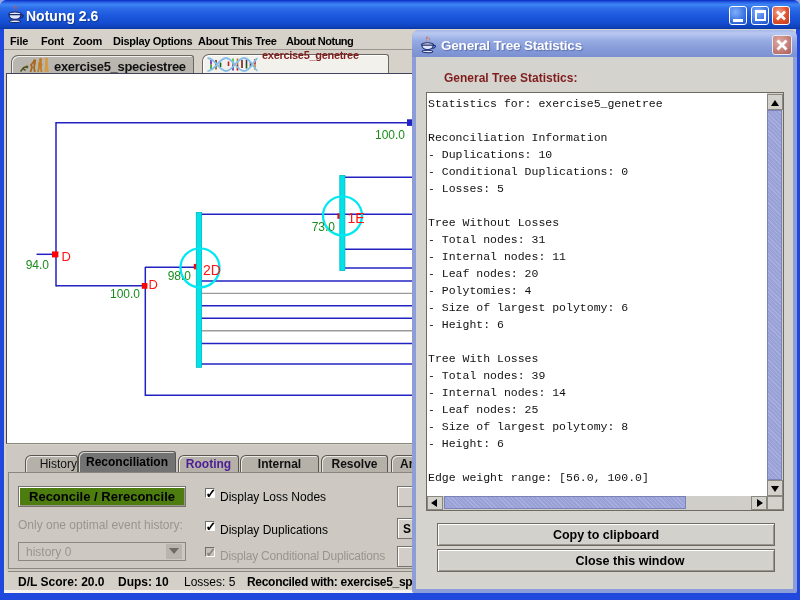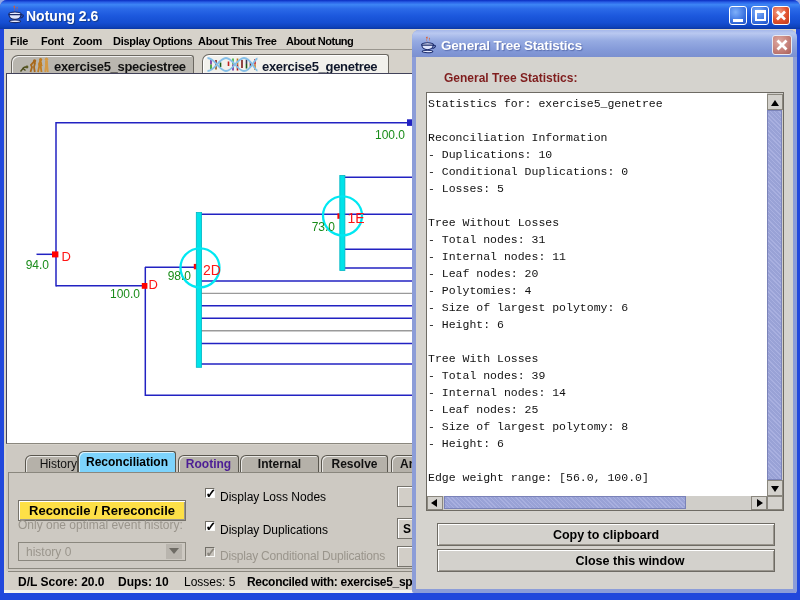--- a/index.html
+++ b/index.html
@@ -95,21 +95,21 @@
     <line x1="39.5" y1="8" x2="39.5" y2="12.5" stroke="#1a5a1a"></line>
     <line x1="43.5" y1="6" x2="43.5" y2="11" stroke="#7a2020"></line>
     <line x1="48" y1="3" x2="48" y2="8.5" stroke="#c02020"></line>
     <line x1="48" y1="8.5" x2="48" y2="14" stroke="#c08428"></line>
   </g>
   <g stroke="#85bfe8" stroke-width="1.8" fill="none">
     <path d="M0.5 2 C8 2 12 15 19 15 C26 15 30 2 37 2 C44 2 47 14 50.5 14.5"></path>
     <path d="M0.5 15 C8 15 12 2 19 2 C26 2 30 15 37 15 C44 15 47 3 50.5 2.5"></path>
   </g>
 </svg>
-<div class="abs" style="left:262px;top:59px;font-weight:bold;font-size:13px;color:#0f172a;letter-spacing:-0.3px;">exercise5_genetree</div>
+<div class="abs" style="left:262px;top:49px;font-weight:bold;font-size:11px;color:#7f1d1d;letter-spacing:-0.3px;">exercise5_genetree</div>
 
 <div class="abs" style="left:6px;top:73px;width:789px;height:371px;background:#fff;
   border-top:1px solid #42425a;border-left:1px solid #42425a;border-bottom:1px solid #8a877e;"></div>
 
 <svg class="abs" style="left:0;top:0;" width="800" height="600" viewBox="0 0 800 600">
   <g stroke="#2222c2" stroke-width="1.5" fill="none">
     <line x1="56" y1="122.7" x2="412" y2="122.7"></line>
     <line x1="56" y1="122" x2="56" y2="286.4"></line>
     <line x1="36.5" y1="254.3" x2="56" y2="254.3"></line>
     <line x1="56" y1="285.7" x2="146" y2="285.7"></line>
@@ -156,35 +156,35 @@
     <text x="335" y="230.5" text-anchor="end">73.0</text>
     <text x="191" y="280" text-anchor="end">98.0</text>
     <text x="140" y="297.5" text-anchor="end">100.0</text>
   </g>
 </svg>
 
 <div class="abs" style="left:6px;top:445px;width:789px;height:126px;background:#cdc9c2;"></div>
 
 <div class="abs" style="left:25px;top:455px;width:53px;height:17px;background:#b5b1a9;border:1px solid #5a574f;border-bottom:none;border-radius:6px 3px 0 0;box-shadow:inset 1px 1px 0 rgba(255,255,255,.7);
   font-weight:normal;font-size:12px;color:#111;text-align:right;line-height:16px;">History</div>
-<div class="abs" style="left:78px;top:451px;width:98px;height:21px;background:#7dd3fc;border:1px solid #5a574f;border-bottom:none;border-radius:6px 3px 0 0;box-shadow:inset 1px 1px 0 rgba(255,255,255,.7);
+<div class="abs" style="left:78px;top:451px;width:98px;height:21px;background:#737373;border:1px solid #5a574f;border-bottom:none;border-radius:6px 3px 0 0;box-shadow:inset 1px 1px 0 rgba(255,255,255,.7);
   font-weight:bold;font-size:12px;color:#000;text-align:center;line-height:20px;">Reconciliation</div>
 <div class="abs" style="left:178px;top:455px;width:61px;height:17px;background:#b5b1a9;border:1px solid #5a574f;border-bottom:none;border-radius:6px 3px 0 0;box-shadow:inset 1px 1px 0 rgba(255,255,255,.7);
   font-weight:bold;font-size:12px;color:#4c1d95;text-align:center;line-height:16px;">Rooting</div>
 <div class="abs" style="left:240px;top:455px;width:79px;height:17px;background:#b5b1a9;border:1px solid #5a574f;border-bottom:none;border-radius:6px 3px 0 0;box-shadow:inset 1px 1px 0 rgba(255,255,255,.7);
   font-weight:bold;font-size:12px;color:#111;text-align:center;line-height:16px;">Internal</div>
 <div class="abs" style="left:321px;top:455px;width:67px;height:17px;background:#b5b1a9;border:1px solid #5a574f;border-bottom:none;border-radius:6px 3px 0 0;box-shadow:inset 1px 1px 0 rgba(255,255,255,.7);
   font-weight:bold;font-size:12px;color:#111;text-align:center;line-height:16px;">Resolve</div>
 <div class="abs" style="left:391px;top:455px;width:40px;height:17px;background:#b5b1a9;border:1px solid #5a574f;border-bottom:none;border-radius:6px 3px 0 0;box-shadow:inset 1px 1px 0 rgba(255,255,255,.7);
   font-weight:bold;font-size:12px;color:#111;text-align:left;padding-left:8px;line-height:16px;">An</div>
 
 <div class="abs" style="left:8px;top:472px;width:786px;height:97px;border:1px solid #8a877e;background:#cdc9c2;"></div>
 
-<div class="abs" style="left:18px;top:486px;width:168px;height:21px;background:#fde047;border:1px solid #76736c;box-shadow:inset 1px 1px 0 #fff, inset -1px -1px 0 #9a968e;
-  font-weight:bold;font-size:13px;color:#000;text-align:center;line-height:19px;margin-top:14px;">Reconcile / Rereconcile</div>
+<div class="abs" style="left:18px;top:486px;width:168px;height:21px;background:#4d7c0f;border:1px solid #76736c;box-shadow:inset 1px 1px 0 #fff, inset -1px -1px 0 #9a968e;
+  font-weight:bold;font-size:13px;color:#000;text-align:center;line-height:19px;">Reconcile / Rereconcile</div>
 
 <div class="abs" style="left:205px;top:488px;width:10px;height:10px;background:#fff;border-top:1.5px solid #716e67;border-left:1.5px solid #716e67;border-right:1.5px solid #f8f8f6;border-bottom:1.5px solid #f8f8f6;"></div>
 <div class="abs" style="left:205.5px;top:486px;font-size:13px;font-weight:bold;color:#000;">✓</div>
 <div class="abs" style="left:220px;top:490px;font-size:12px;color:#000;">Display Loss Nodes</div>
 
 <div class="abs" style="left:205px;top:521px;width:10px;height:10px;background:#fff;border-top:1.5px solid #716e67;border-left:1.5px solid #716e67;border-right:1.5px solid #f8f8f6;border-bottom:1.5px solid #f8f8f6;"></div>
 <div class="abs" style="left:205.5px;top:519px;font-size:13px;font-weight:bold;color:#000;">✓</div>
 <div class="abs" style="left:220px;top:523px;font-size:12px;color:#000;">Display Duplications</div>
 
 <div class="abs" style="left:205px;top:547px;width:10px;height:10px;background:#c6c2bb;border-top:1.5px solid #716e67;border-left:1.5px solid #716e67;border-right:1.5px solid #f8f8f6;border-bottom:1.5px solid #f8f8f6;"></div>

